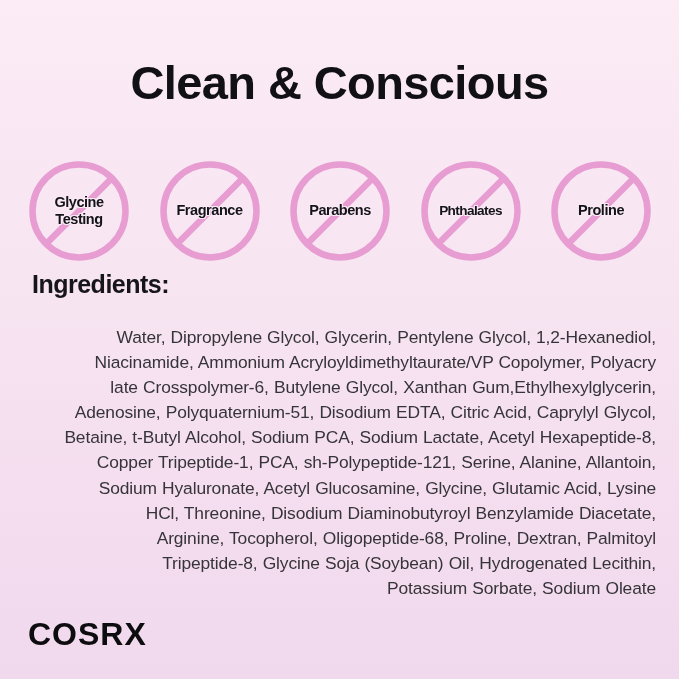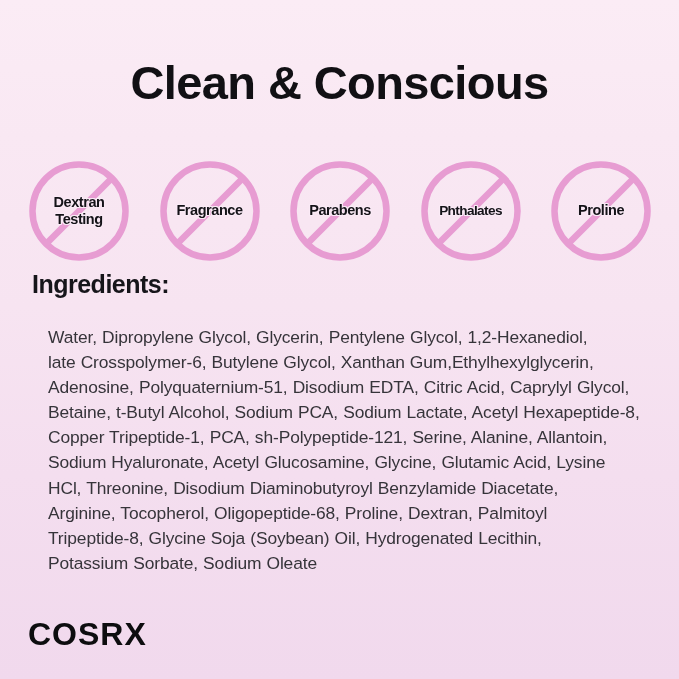--- a/index.html
+++ b/index.html
@@ -103,31 +103,31 @@
     top: 270px;
     font-family: "Liberation Sans", sans-serif;
     font-size: 25px;
     font-weight: 700;
     letter-spacing: -0.5px;
     color: #16151a;
   }
 
   .ing-body {
     position: absolute;
-    left: 48px;
+    left: 31px;
     top: 325px;
     width: 625px;
     font-family: "Liberation Sans", sans-serif;
     font-size: 17.4px;
     font-weight: 400;
     line-height: 25.1px;
     color: #36343a;
     letter-spacing: -0.12px;
     word-spacing: 0.4px;
-    text-align: left;
+    text-align: right;
   }
 
   
   .logo {
     position: absolute;
     left: 28px;
     top: 618px;
     font-family: "Liberation Sans", sans-serif;
     font-size: 32px;
     font-weight: 700;
@@ -143,21 +143,21 @@
 
   <div class="title">Clean &amp; Conscious</div>
 
   <div class="badge-row">
 
     <div class="badge">
       <svg class="badge-ring" viewBox="0 0 102 102">
         <circle cx="51" cy="51" r="46.5" fill="none" stroke="#e79cd2" stroke-width="6.5"></circle>
         <line x1="18.5" y1="83.5" x2="83.5" y2="18.5" stroke="#e79cd2" stroke-width="6.5" stroke-linecap="butt"></line>
       </svg>
-      <span class="badge-label">Dextran
+      <span class="badge-label">Glycine
 Testing</span>
     </div>
 
     <div class="badge">
       <svg class="badge-ring" viewBox="0 0 102 102">
         <circle cx="51" cy="51" r="46.5" fill="none" stroke="#e79cd2" stroke-width="6.5"></circle>
         <line x1="18.5" y1="83.5" x2="83.5" y2="18.5" stroke="#e79cd2" stroke-width="6.5" stroke-linecap="butt"></line>
       </svg>
       <span class="badge-label">Fragrance</span>
     </div>
@@ -185,20 +185,21 @@
       </svg>
       <span class="badge-label">Proline</span>
     </div>
 
   </div>
 
   <div class="ing-heading">Ingredients:</div>
 
   <div class="ing-body">
       <div>Water, Dipropylene Glycol, Glycerin, Pentylene Glycol, 1,2-Hexanediol,</div>
+      <div>Niacinamide, Ammonium Acryloyldimethyltaurate/VP Copolymer, Polyacry</div>
       <div>late Crosspolymer-6, Butylene Glycol, Xanthan Gum,Ethylhexylglycerin,</div>
       <div>Adenosine, Polyquaternium-51, Disodium EDTA, Citric Acid, Caprylyl Glycol,</div>
       <div>Betaine, t-Butyl Alcohol, Sodium PCA, Sodium Lactate, Acetyl Hexapeptide-8,</div>
       <div>Copper Tripeptide-1, PCA, sh-Polypeptide-121, Serine, Alanine, Allantoin,</div>
       <div>Sodium Hyaluronate, Acetyl Glucosamine, Glycine, Glutamic Acid, Lysine</div>
       <div>HCl, Threonine, Disodium Diaminobutyroyl Benzylamide Diacetate,</div>
       <div>Arginine, Tocopherol, Oligopeptide-68, Proline, Dextran, Palmitoyl</div>
       <div>Tripeptide-8, Glycine Soja (Soybean) Oil, Hydrogenated Lecithin,</div>
       <div>Potassium Sorbate, Sodium Oleate</div>
     </div>

